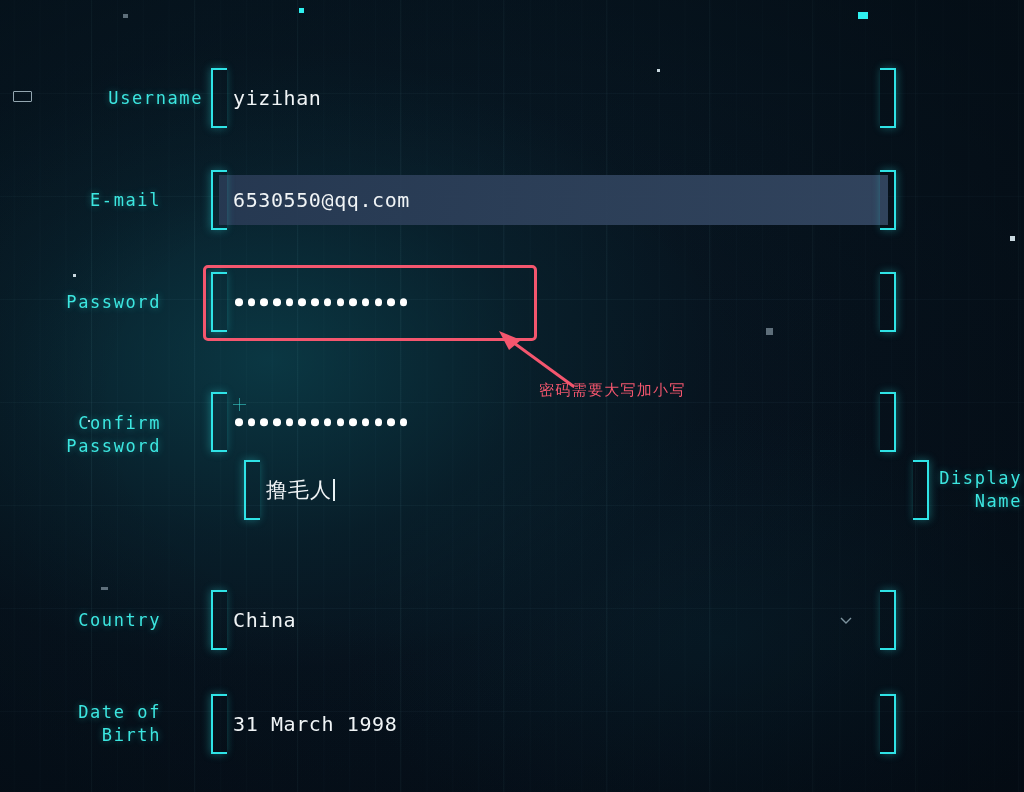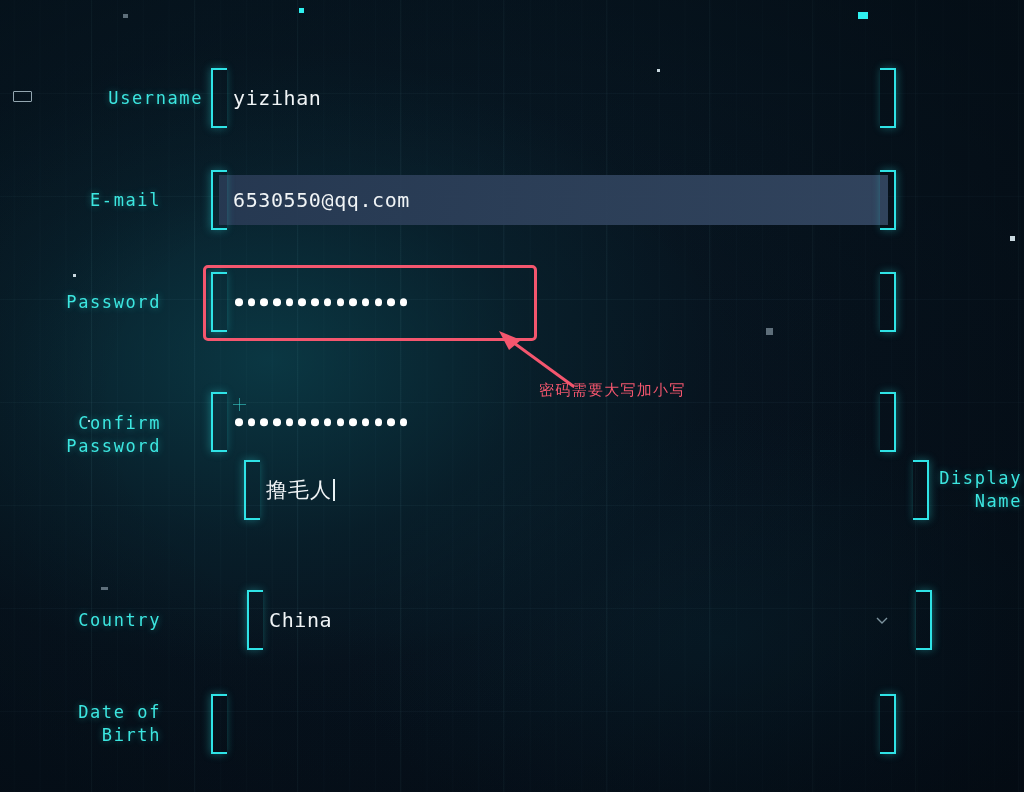--- a/index.html
+++ b/index.html
@@ -338,37 +338,38 @@
         <div class="label">Display
 Name</div>
         <div class="field-wrap" style="width: 785px; margin-left: 33px;">
           <div class="bracket left"></div>
           <div class="bracket right" style="left: 669px;"></div>
           <div class="field-value cjk"><span>撸毛人</span><span class="caret"></span></div>
         </div>
       </div>
       <div class="row" style="top: 584px;">
         <div class="label">Country</div>
-        <div class="field-wrap" style="width: 685px; margin-left: 36px;">
+        <div class="field-wrap" style="width: 685px;">
           <div class="bracket left"></div>
           <div class="bracket right" style="left: 669px;"></div>
           <div class="field-value"><span>China</span></div>
           <div class="chevron" style="left: 629px;">
             <svg width="12" height="12" viewBox="0 0 12 12">
               <path d="M1 4 L6 9 L11 4" fill="none" stroke="#7d939e" stroke-width="1.4"></path>
             </svg>
           </div>
         </div>
       </div>
       <div class="row" style="top: 688px;">
         <div class="label">Date of
 Birth</div>
         <div class="field-wrap" style="width: 685px;">
           <div class="bracket left"></div>
           <div class="bracket right" style="left: 669px;"></div>
+          <div class="field-value"><span>31 March 1998</span></div>
         </div>
       </div>
     </div>
 
   <div class="anno-box"></div>
 
   <div class="anno-arrow">
     <svg width="90" height="62" viewBox="0 0 90 62">
       <line x1="12" y1="10" x2="78" y2="58" stroke="#f4566e" stroke-width="3" stroke-linecap="round"></line>
       <polygon points="4,3 26,12 14,22" fill="#f4566e"></polygon>

